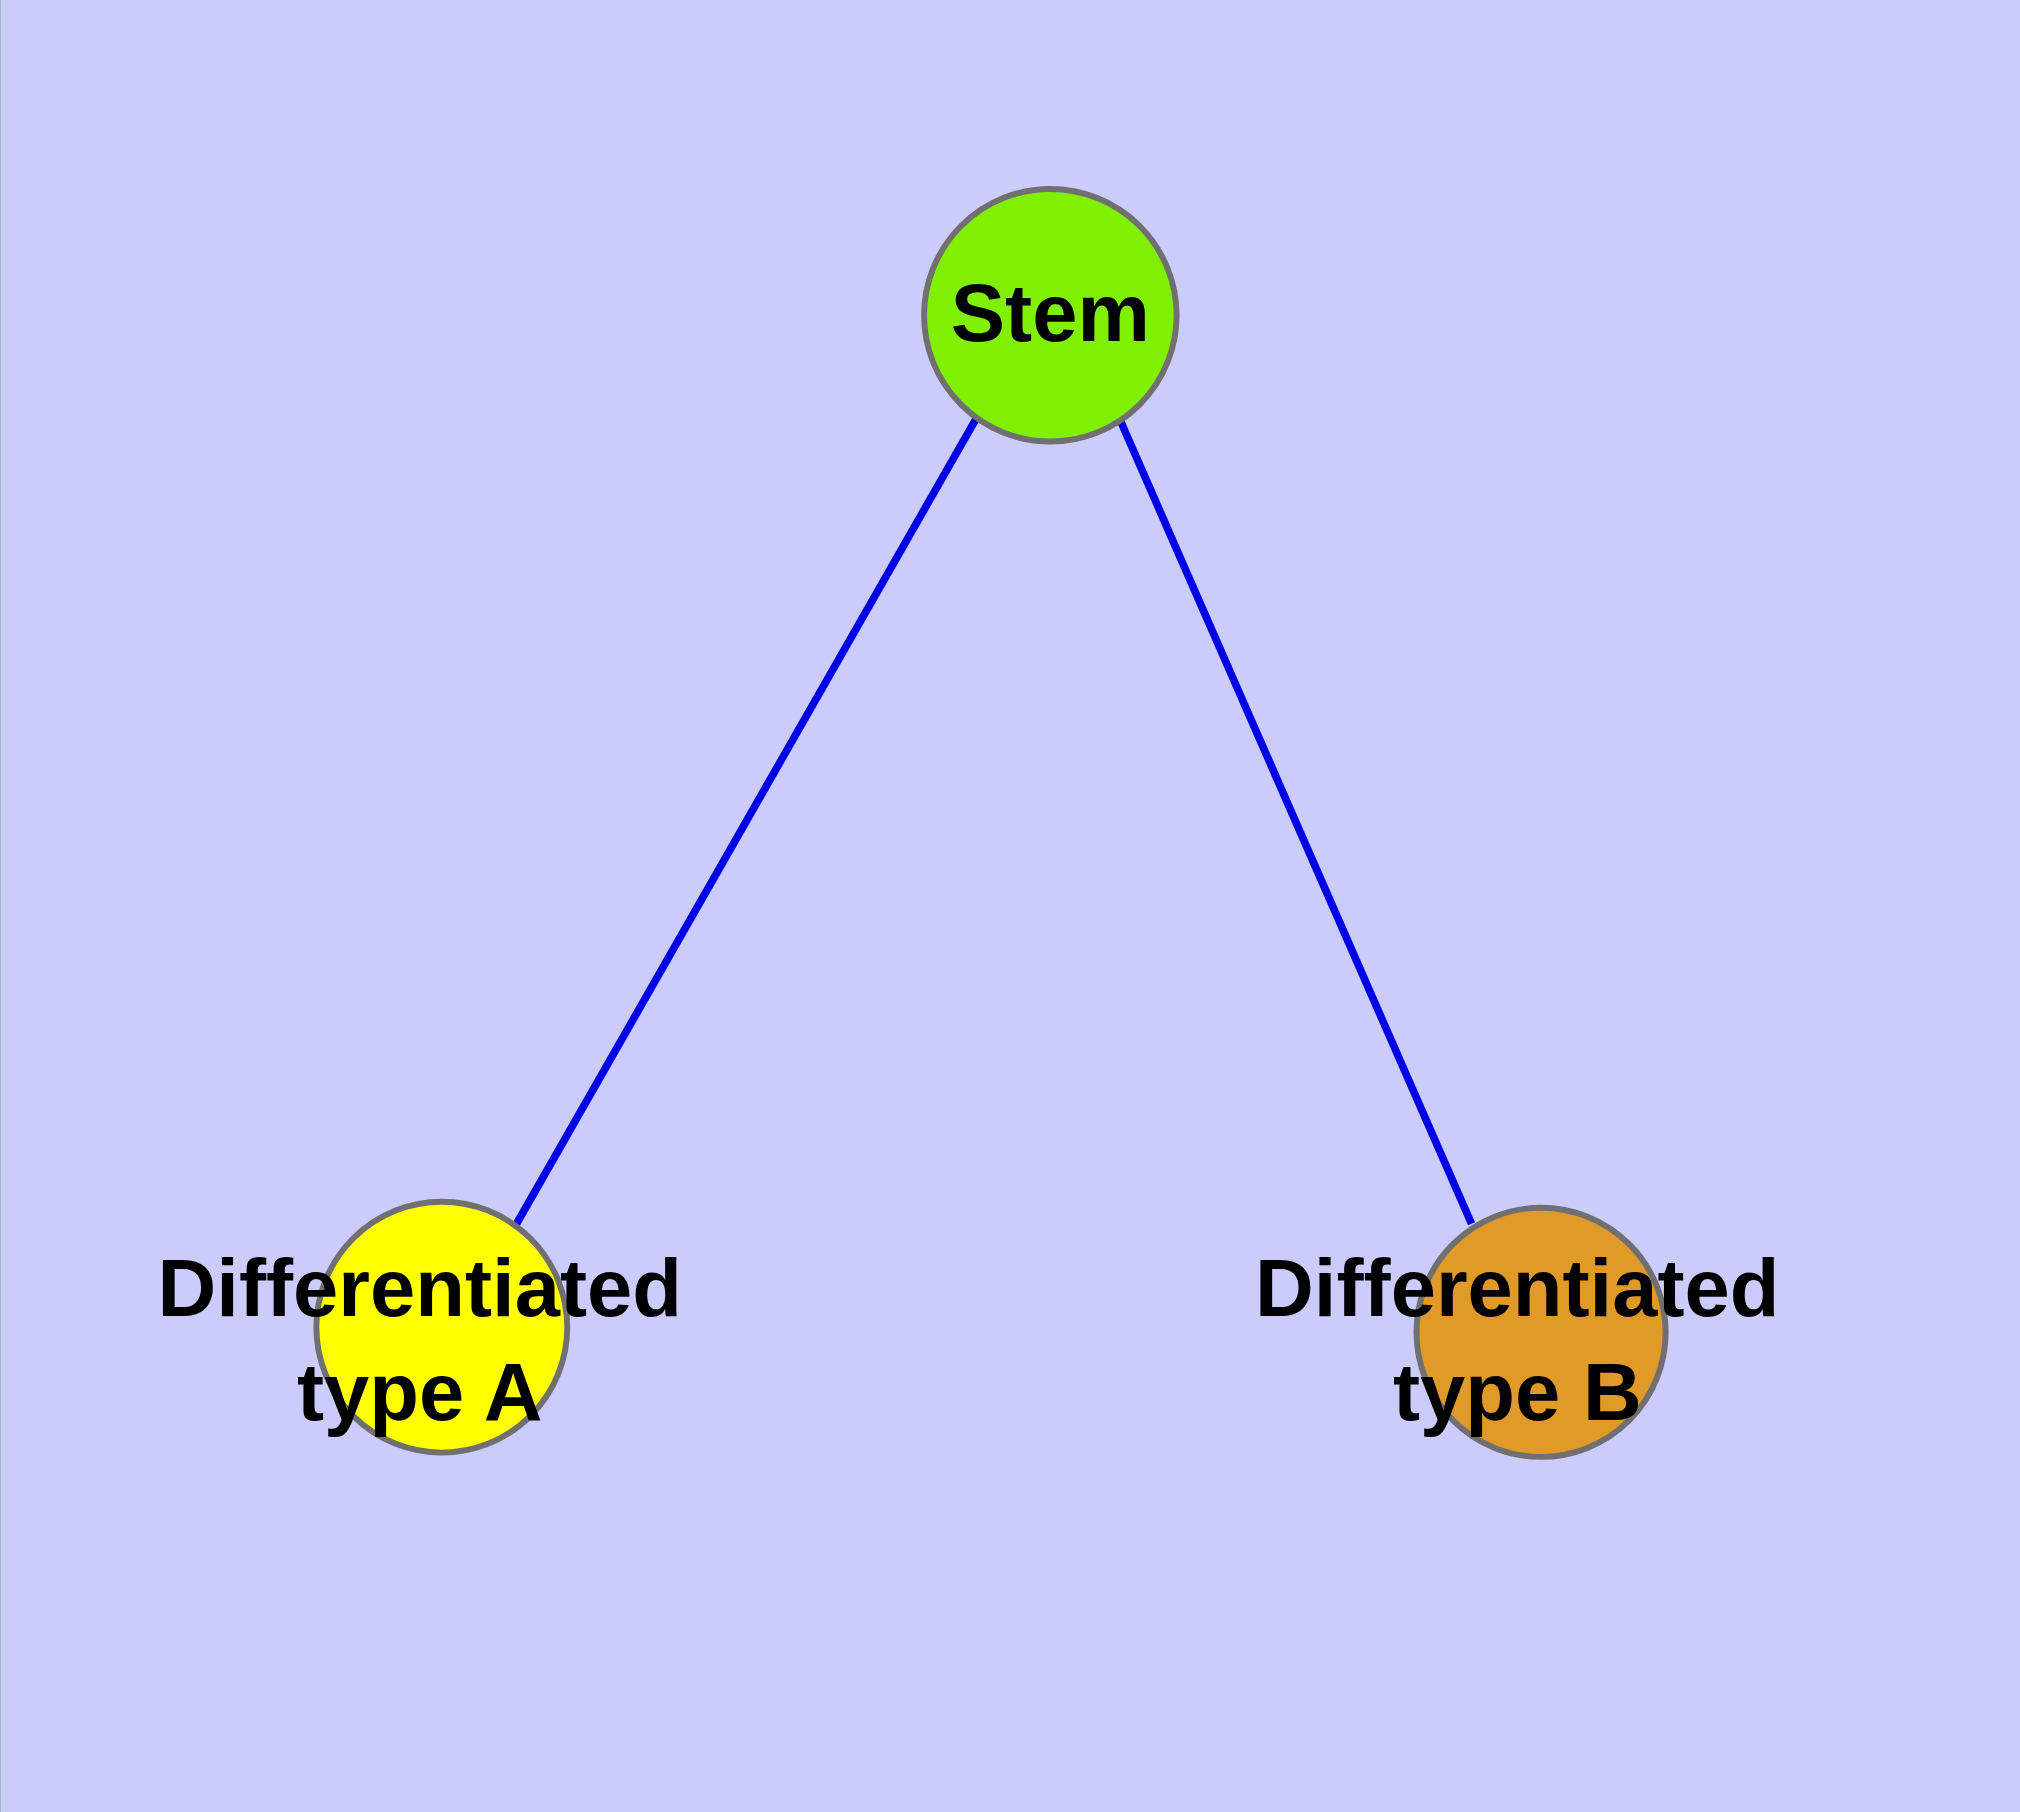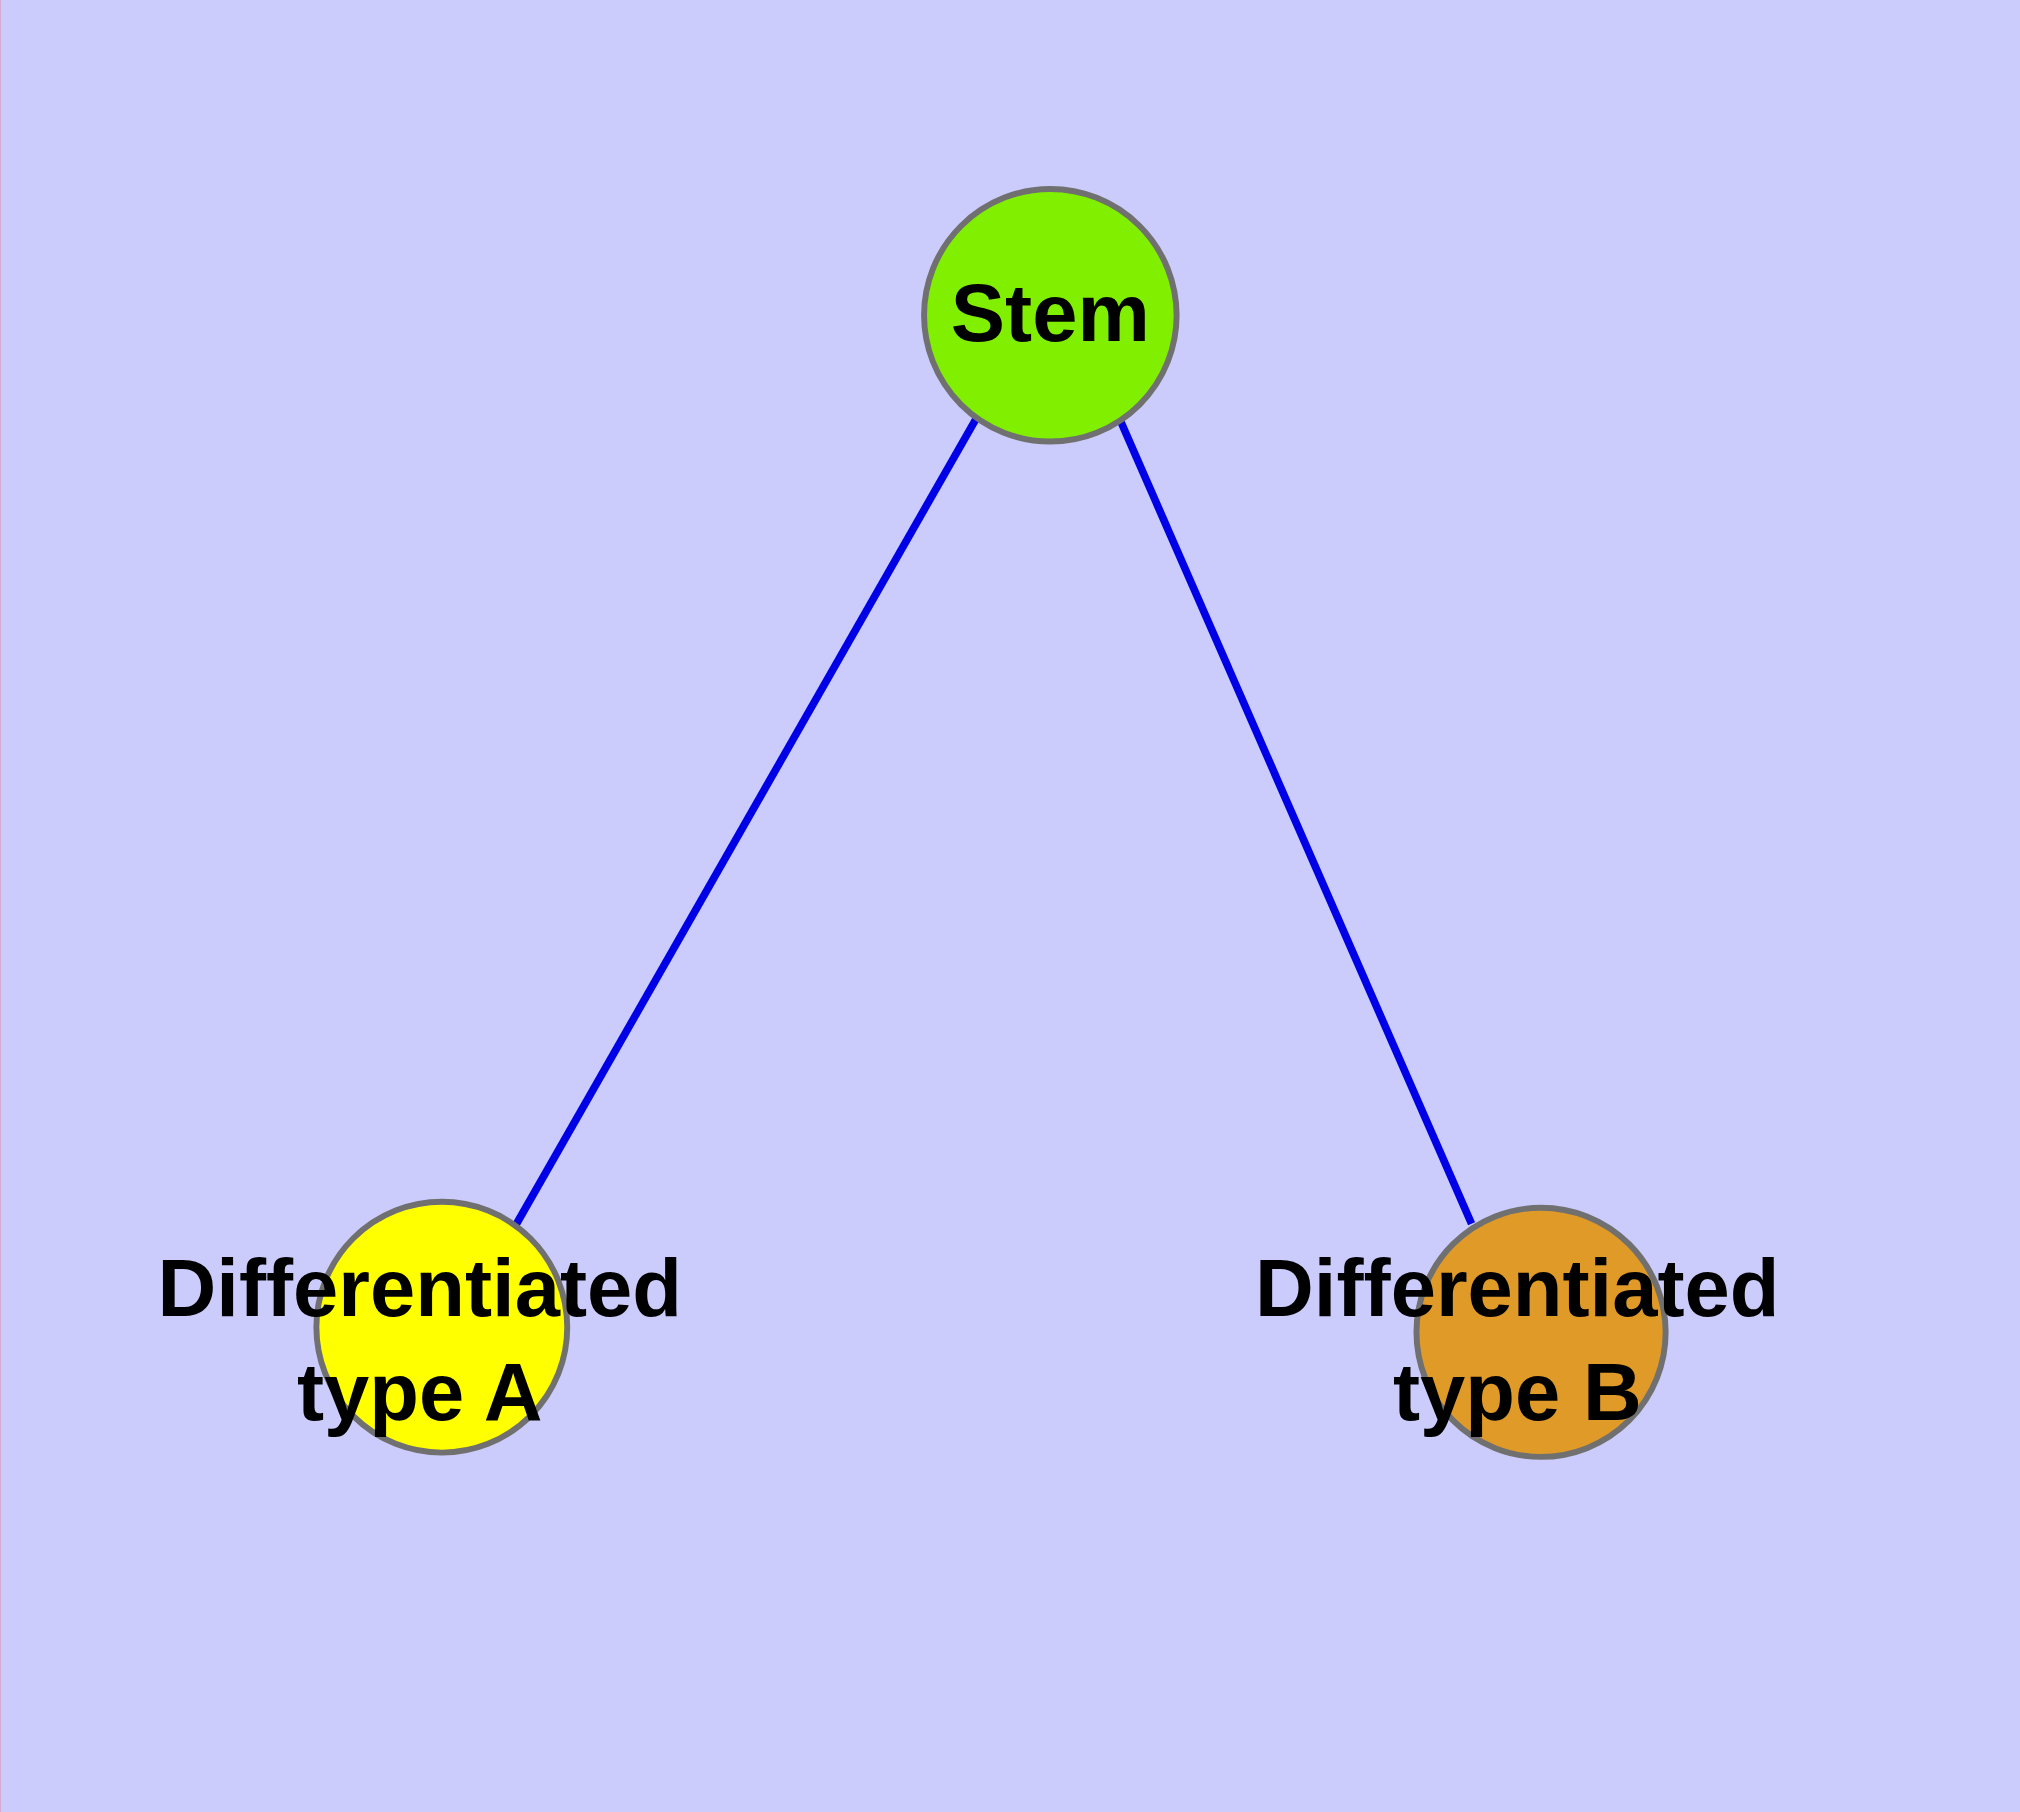--- a/index.html
+++ b/index.html
@@ -9,21 +9,21 @@
     background: #ffffff;
   }
   body {
     font-family: "Liberation Sans", sans-serif;
   }
   #canvas-wrap {
     position: relative;
     width: 2021px;
     height: 1812px;
     overflow: hidden;
-    background: #ef4444;
+    background: #15803d;
   }
   #graph-svg {
     display: block;
     width: 2021px;
     height: 1812px;
   }
   .node-label {
     font-family: "Liberation Sans", sans-serif;
     font-weight: bold;
     fill: #000000;

